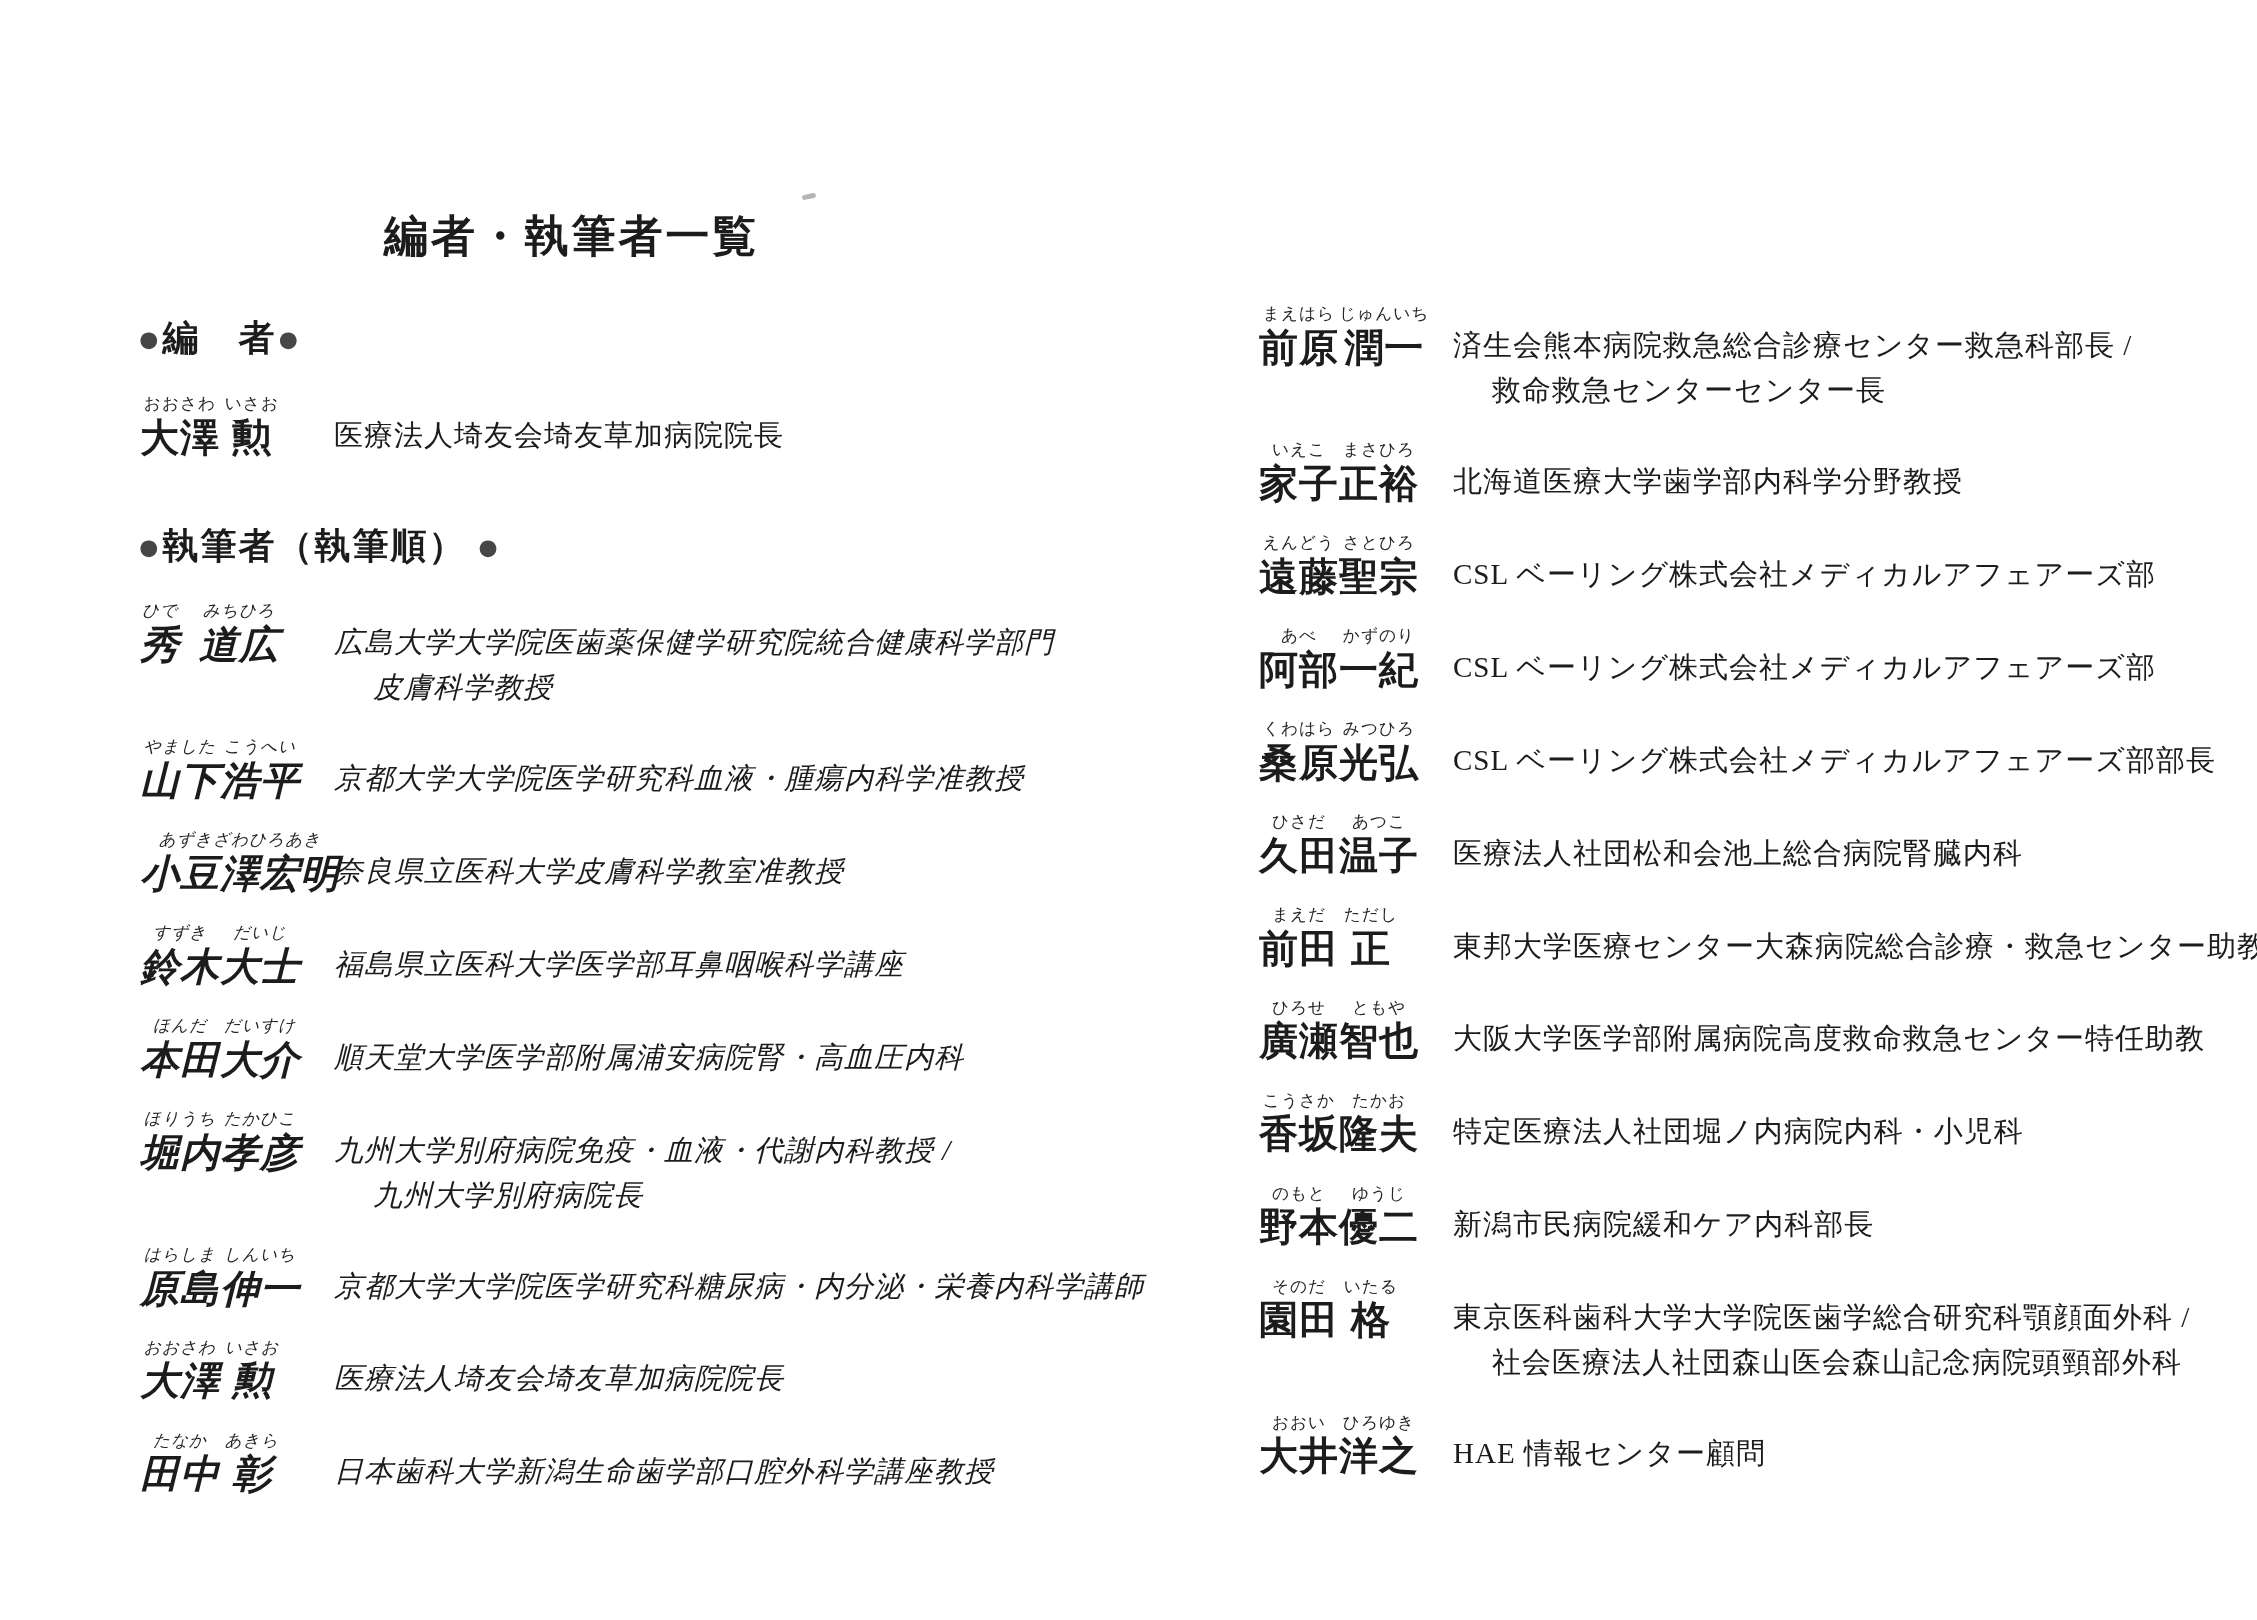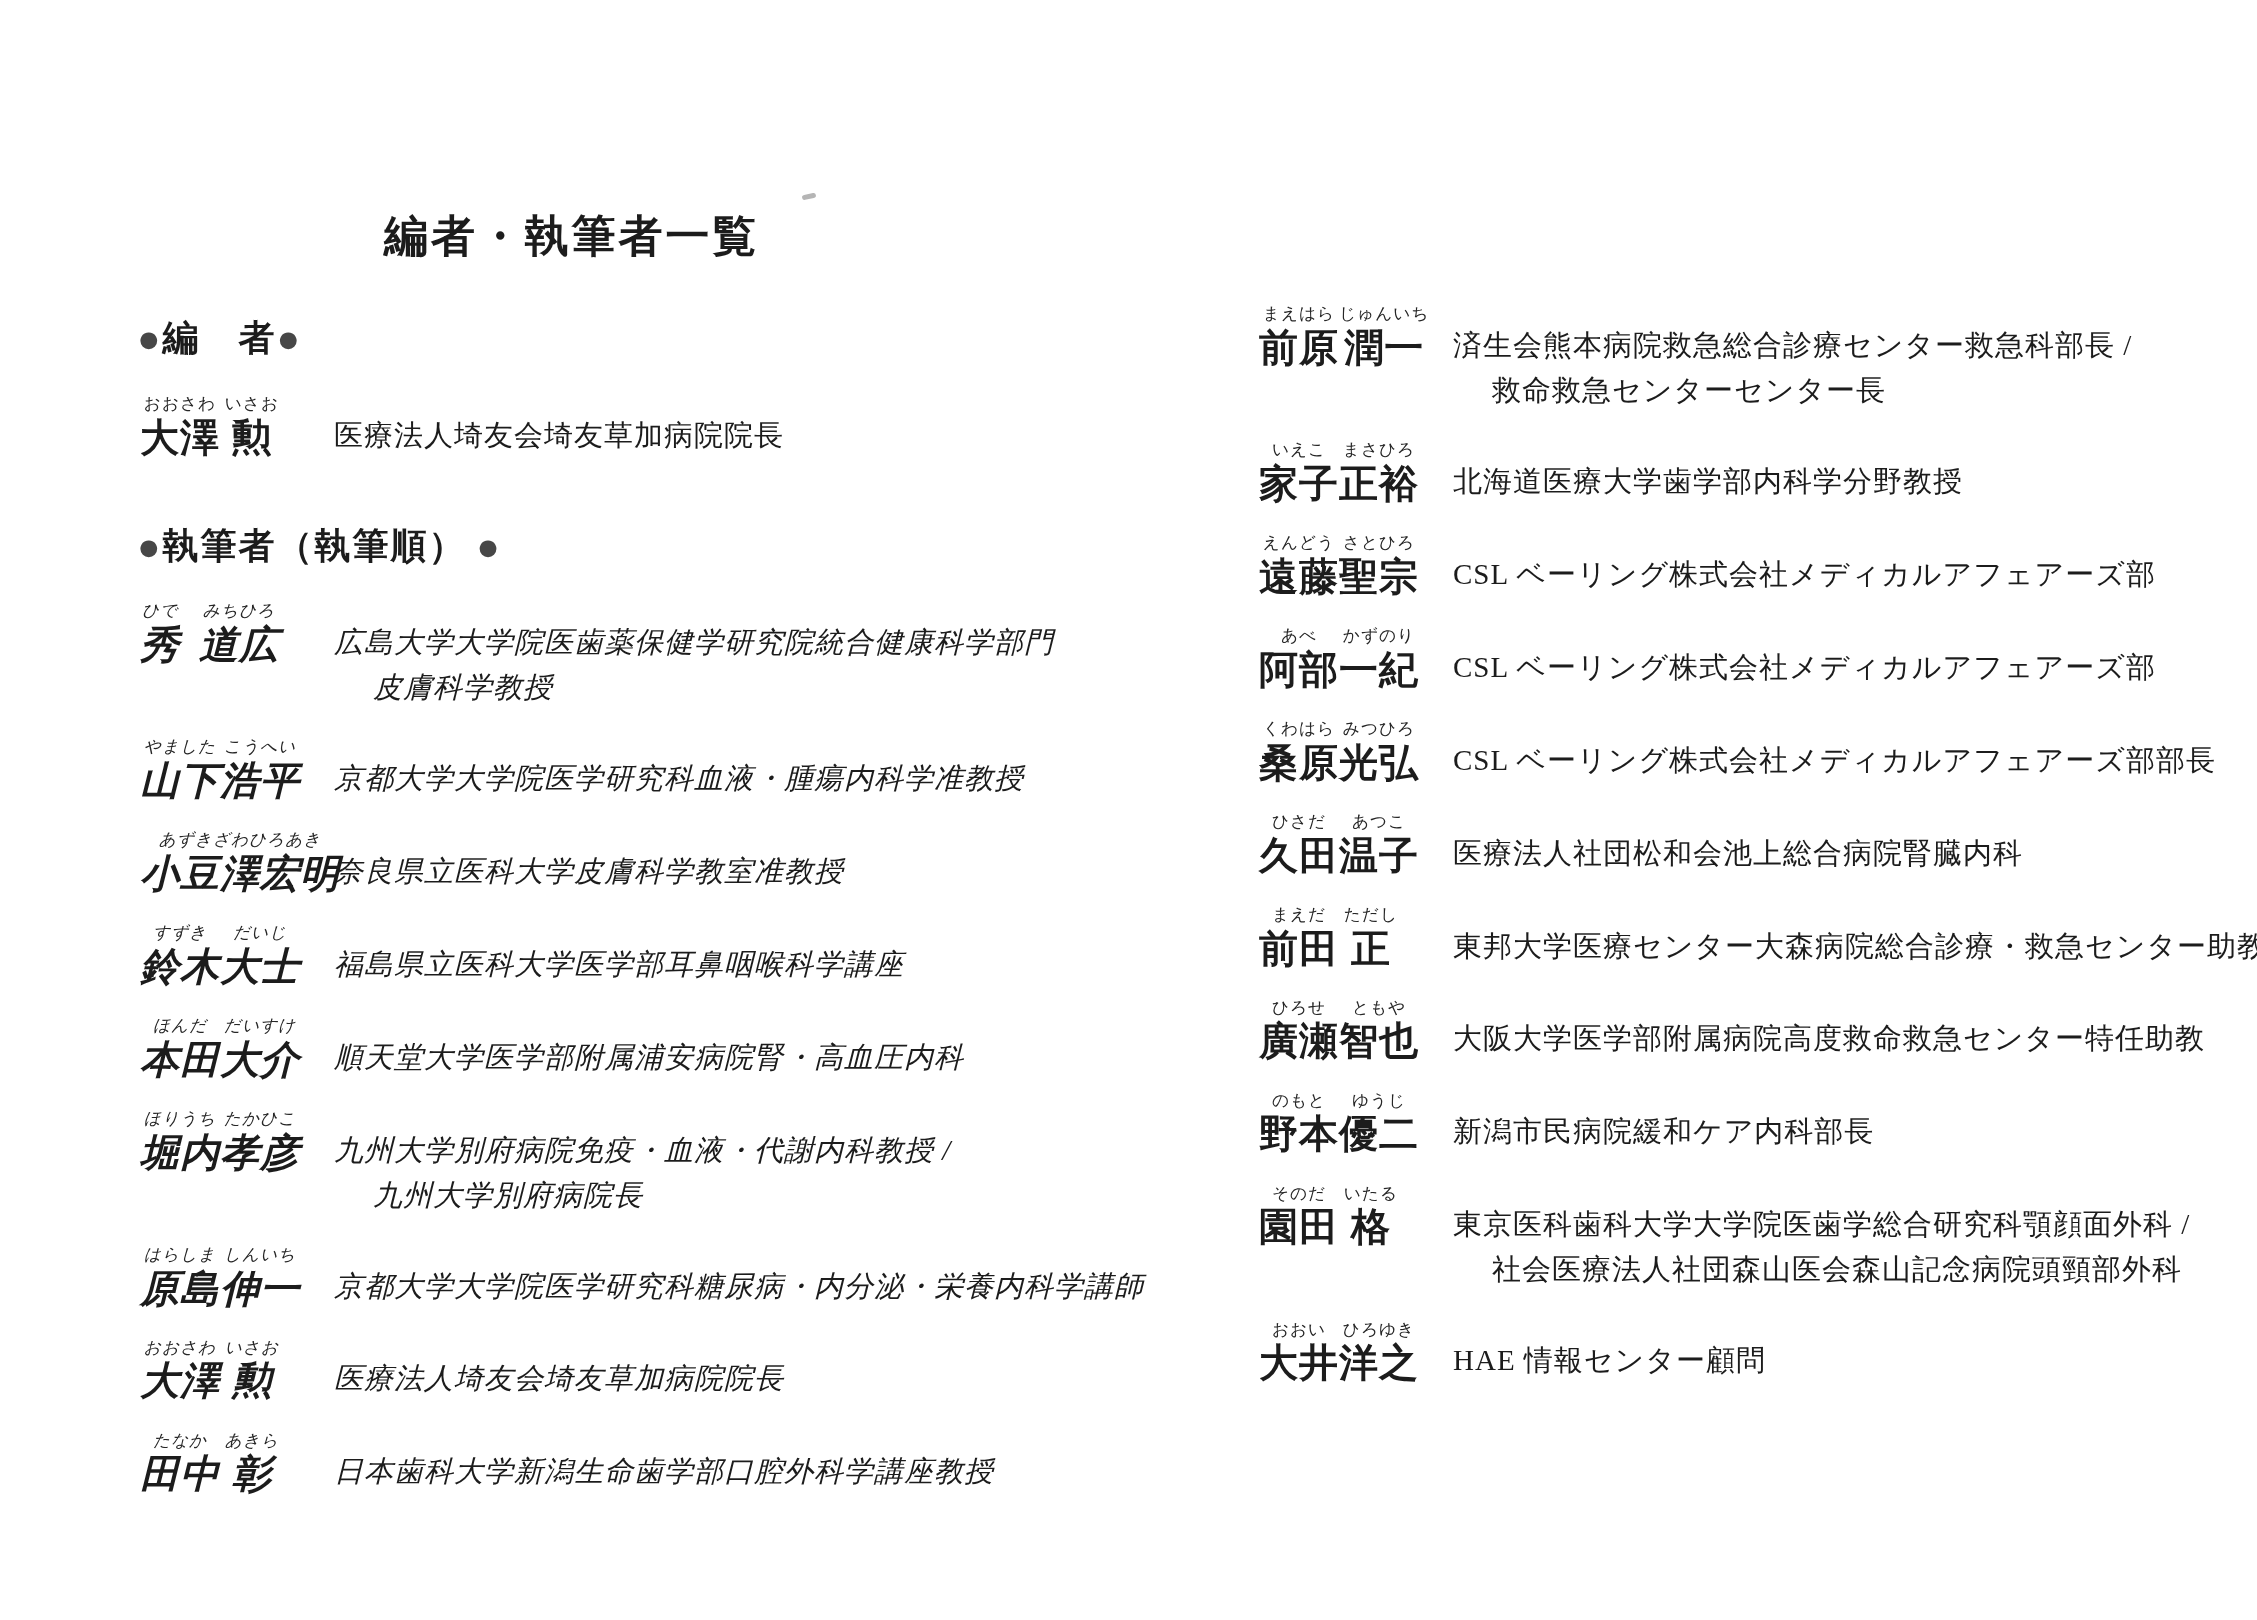--- a/index.html
+++ b/index.html
@@ -390,20 +390,36 @@
             <span class="rt">ともや</span>
             <span class="rb">智也</span>
           </span>
       </div>
       <div class="aff">
         <div class="a1">大阪大学医学部附属病院高度救命救急センター特任助教</div>
 
       </div>
     </div>
 
+    <div class="entry">
+      <div class="name">
+        <span class="nm">
+            <span class="rt">こうさか</span>
+            <span class="rb">香坂</span>
+          </span>
+        <span class="nm">
+            <span class="rt">たかお</span>
+            <span class="rb">隆夫</span>
+          </span>
+      </div>
+      <div class="aff">
+        <div class="a1">特定医療法人社団堀ノ内病院内科・小児科</div>
+
+      </div>
+    </div>
 
     <div class="entry">
       <div class="name">
         <span class="nm">
             <span class="rt">のもと</span>
             <span class="rb">野本</span>
           </span>
         <span class="nm">
             <span class="rt">ゆうじ</span>
             <span class="rb">優二</span>

